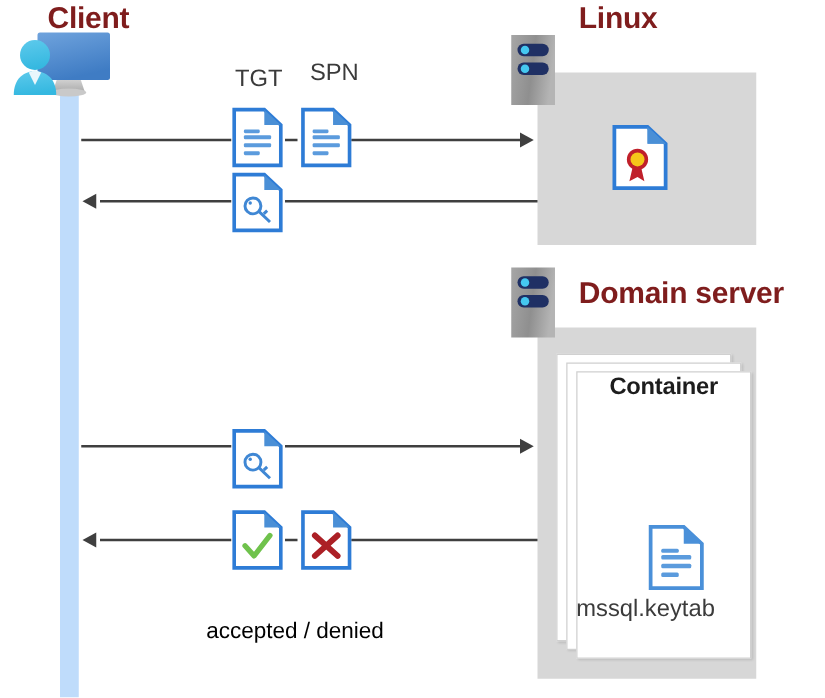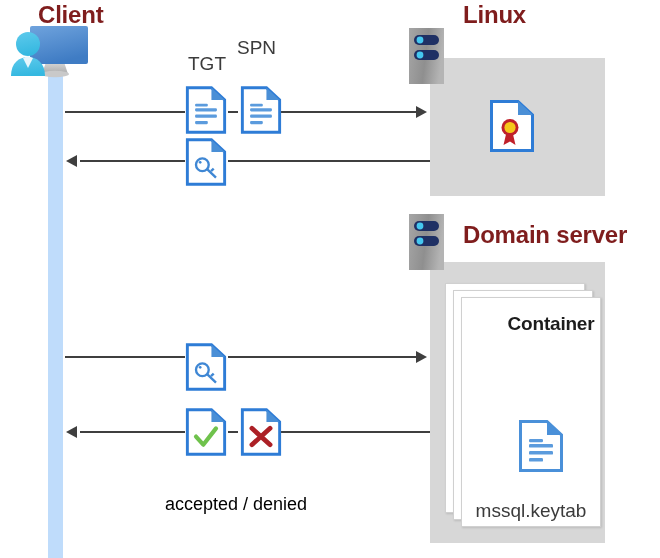--- a/index.html
+++ b/index.html
@@ -164,45 +164,45 @@
       <rect x="5" y="22" width="25" height="10" rx="5" fill="#1f3064"></rect>
       <circle cx="11" cy="27" r="3.4" fill="#45c8f0"></circle>
     </svg>
   </div>
 
   <div class="abs card" style="left:445px;top:283px;width:140px;height:230px;"></div>
   <div class="abs card" style="left:453px;top:290px;width:140px;height:230px;"></div>
 
   <div class="abs card" style="left:461px;top:297px;width:140px;height:230px;"></div>
 
-  <div class="abs container-title" style="left:461px;top:313px;width:140px;padding-left:20px;">Container</div>
+  <div class="abs container-title" style="left:461px;top:299px;width:140px;">Container</div>
 
 
   <div class="abs" style="left:519px;top:420px;width:44px;height:52px;">
     <svg width="44" height="52" viewBox="0 0 44 52">
       <path d="M1.5 1.5 H28 L42.5 15 V50.5 H1.5 Z" fill="#ffffff" stroke="#4a90d9" stroke-width="3"></path>
       <path d="M28 1.5 L42.5 15 H28 Z" fill="#4a90d9"></path>
       <g fill="#5b9bdd">
         <rect x="10" y="24" width="24" height="3.6" rx="1.2"></rect>
         <rect x="10" y="31" width="24" height="3.6" rx="1.2"></rect>
         <rect x="10" y="38" width="14" height="3.6" rx="1.2"></rect>
       </g>
       <rect x="10" y="19" width="14" height="3.2" rx="1.2" fill="#5b9bdd"></rect>
     </svg>
   </div>
 
-  <div class="abs label-plain" style="left:461px;top:499px;width:140px;text-align:center;">mssql.keytab</div>
+  <div class="abs label-plain" style="left:461px;top:476px;width:140px;text-align:left;">mssql.keytab</div>
 
   <div class="conn" style="left:65px;top:111px;width:120px;"></div>
   <div class="conn" style="left:228px;top:111px;width:10px;"></div>
   <div class="conn" style="left:281px;top:111px;width:135px;"></div>
   <div class="arrowhead arrow-right" style="left:416px;top:106px;"></div>
 
   <div class="abs label-plain" style="left:183px;top:52px;width:48px;text-align:center;">TGT</div>
-  <div class="abs label-plain" style="left:237px;top:36px;width:50px;text-align:left;">SPN</div>
+  <div class="abs label-plain" style="left:237px;top:47px;width:50px;text-align:right;">SPN</div>
 
   <div class="abs" style="left:186px;top:85px;width:40px;height:50px;">
     <svg width="40" height="50" viewBox="0 0 44 52">
       <path d="M1.5 1.5 H28 L42.5 15 V50.5 H1.5 Z" fill="#ffffff" stroke="#2e7cd6" stroke-width="3.2"></path>
       <path d="M28 1.5 L42.5 15 H28 Z" fill="#4a8fd6"></path>
       <g fill="#5b9bdd">
         <rect x="10" y="24" width="24" height="3.6" rx="1.2"></rect>
         <rect x="10" y="31" width="24" height="3.6" rx="1.2"></rect>
         <rect x="10" y="38" width="14" height="3.6" rx="1.2"></rect>
       </g>

